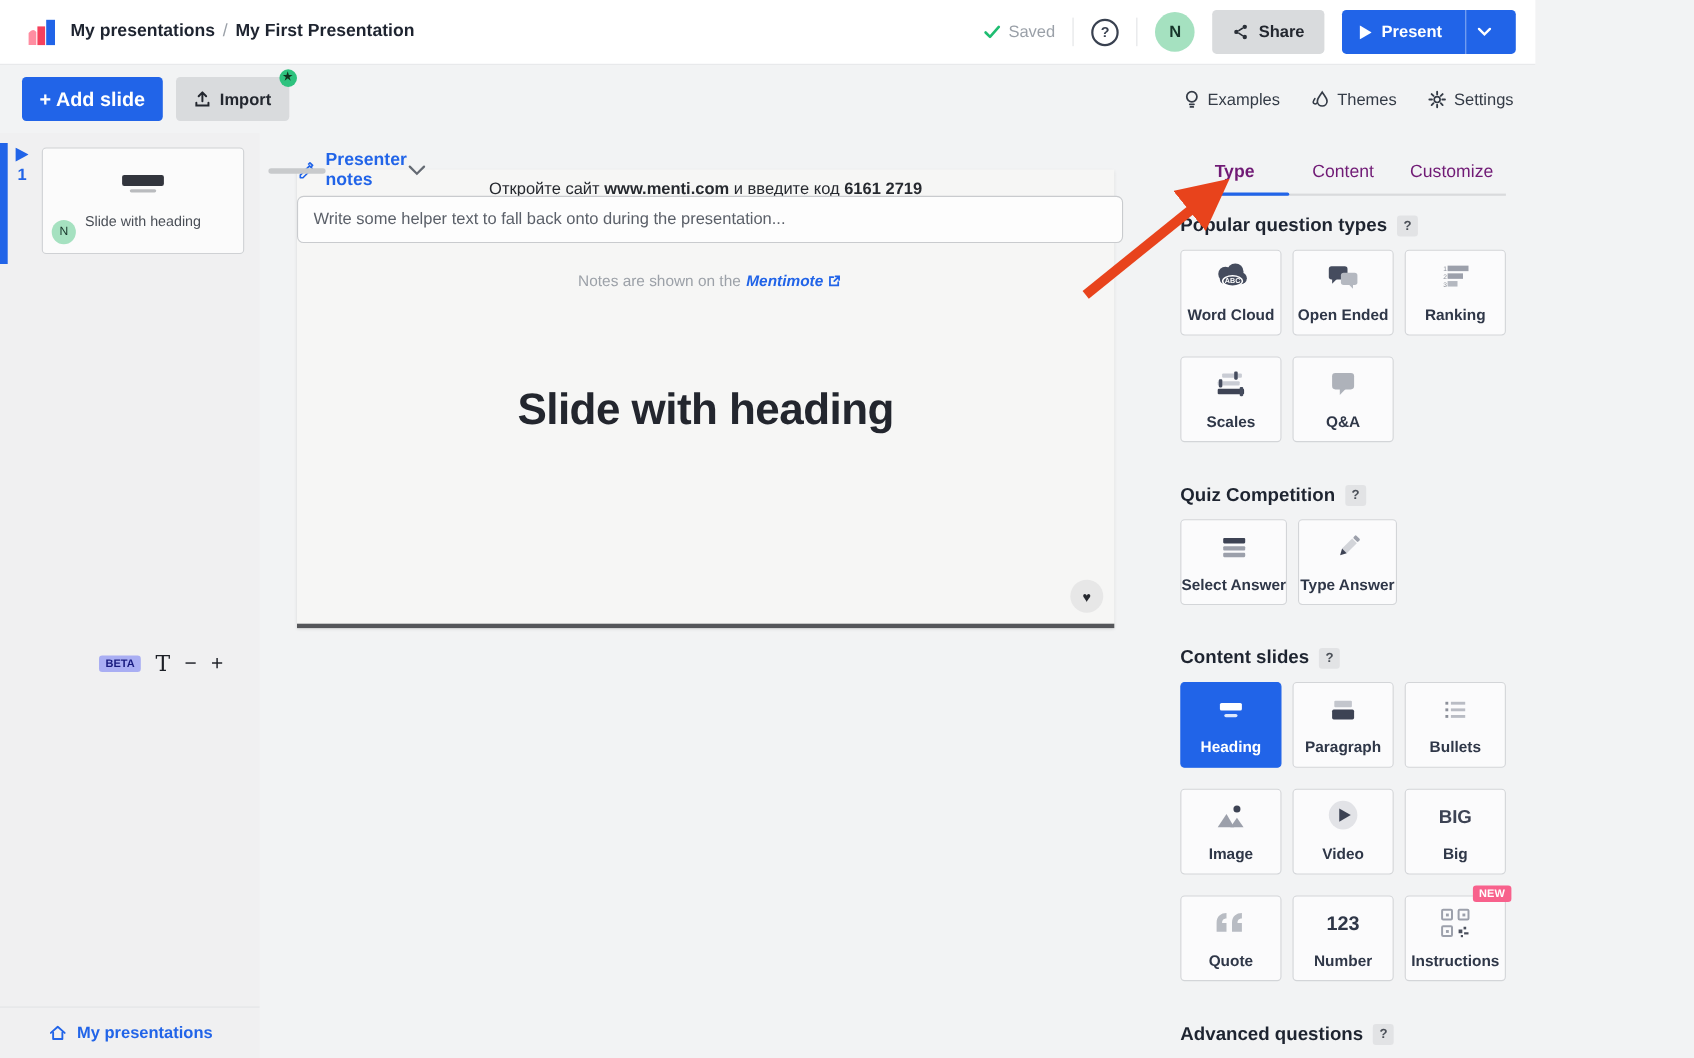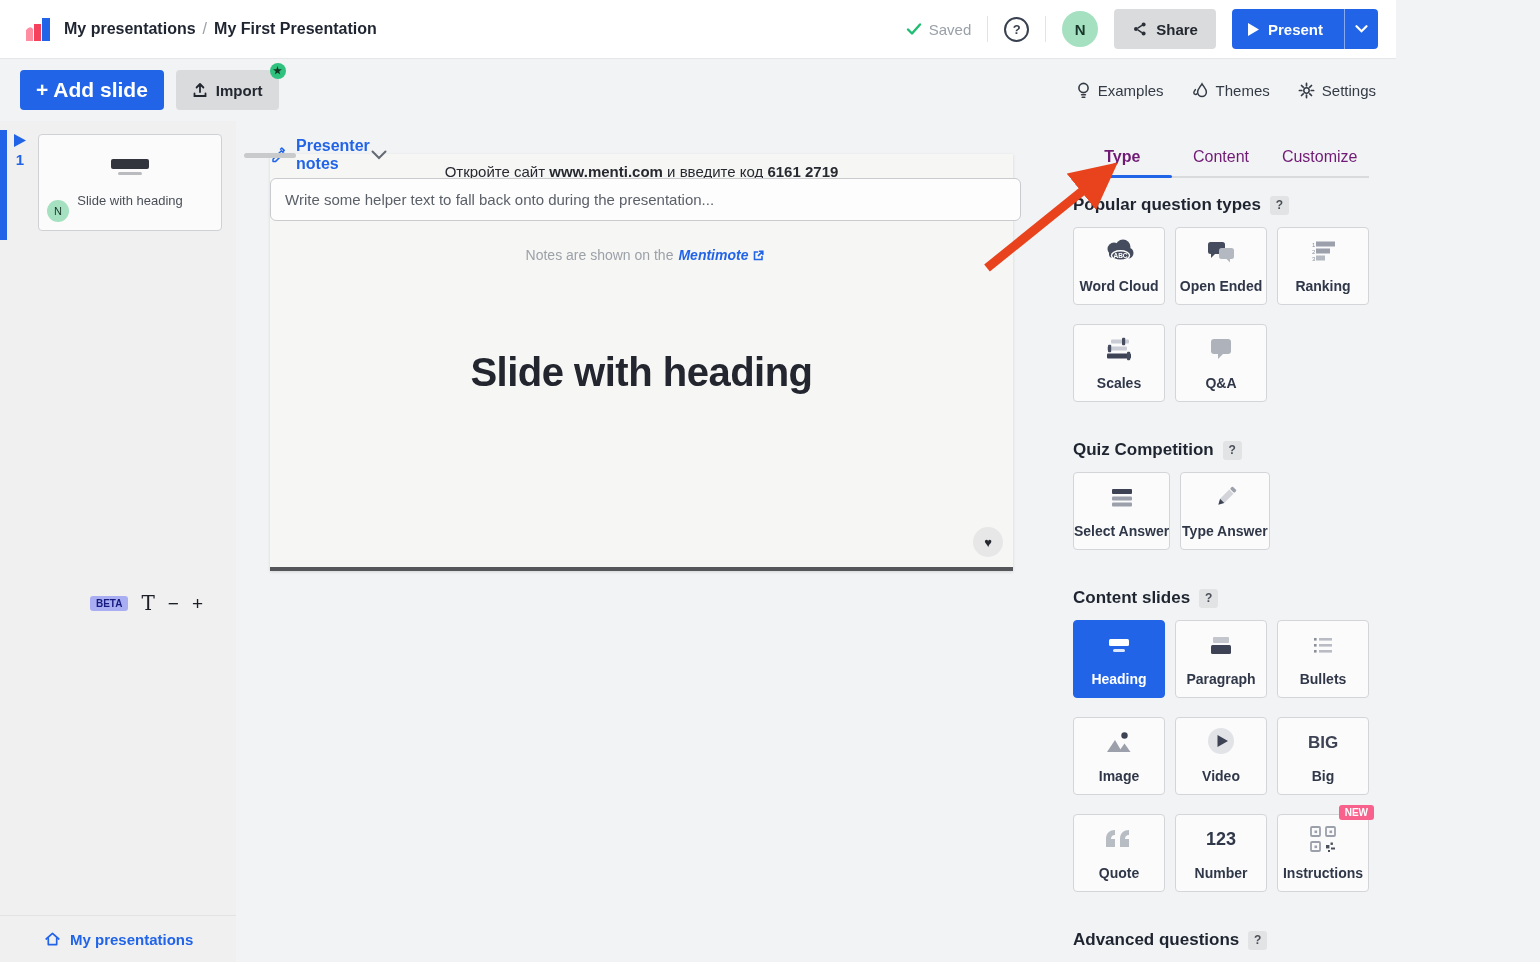--- a/index.html
+++ b/index.html
@@ -16,27 +16,27 @@
   .top-right { margin-left:auto; display:flex; align-items:center; gap:16px; }
   .saved { display:flex; gap:7px; color:#9aa0a8; font-size:15px; }
   .vdiv { width:1px; height:26px; background:#e2e3e5; }
   .help-circle { width:25px; height:25px; border-radius:50%; border:2px solid #394150; color:#394150;
                  font-size:13px; font-weight:700; display:flex; align-items:center; justify-content:center; cursor:pointer; }
   .avatar { width:36px; height:36px; border-radius:50%; background:#a5e1c0; color:#17352a;
             font-size:15px; font-weight:600; display:flex; align-items:center; justify-content:center; cursor:pointer; }
   .btn { border:none; border-radius:4px; font-family:inherit; font-size:15px; font-weight:600; cursor:pointer;
          display:flex; align-items:center; gap:8px; }
   .btn-share { background:#d9dbdd; color:#23272f; height:40px; padding:0 18px; }
-  .btn-present { background:#2164e8; color:#fff; height:40px; padding:0 0 0 16px; }
+  .btn-present { background:#2164e8; color:#fff; height:40px; padding:0 12px 0 16px; }
   .present-main { display:flex; align-items:center; gap:9px; padding-right:13px; }
   .present-caret { border-left:1px solid rgba(255,255,255,.45); height:40px; width:34px; display:flex; align-items:center; justify-content:center; }
 
   
   .toolbar { height:62px; display:flex; align-items:center; padding:0 20px; background:#f2f3f4; }
-  .btn-add { background:#2164e8; color:#fff; height:40px; padding:0 16px; font-size:21px; }
+  .btn-add { background:#2164e8; color:#fff; height:40px; padding:0 16px; font-size:18px; }
   .btn-import { background:#d9dbdd; color:#23272f; height:40px; padding:0 16px; margin-left:12px; position:relative; }
   .star-badge { position:absolute; top:-7px; right:-7px; width:16px; height:16px; border-radius:50%;
                 background:#2ec27e; color:#11331f; font-size:10px; line-height:16px; text-align:center; }
   .toolbar-right { margin-left:auto; display:flex; align-items:center; gap:28px; }
   .tool-link { display:flex; align-items:center; gap:7px; color:#343b46; font-size:15px; cursor:pointer; }
 
   
   .main { display:flex; height:841px; }
   .slides-panel { width:236px; background:#f0f0f1; position:relative; flex:none; }
   .active-bar { position:absolute; left:0; top:9px; width:7px; height:110px; background:#2164e8; }

